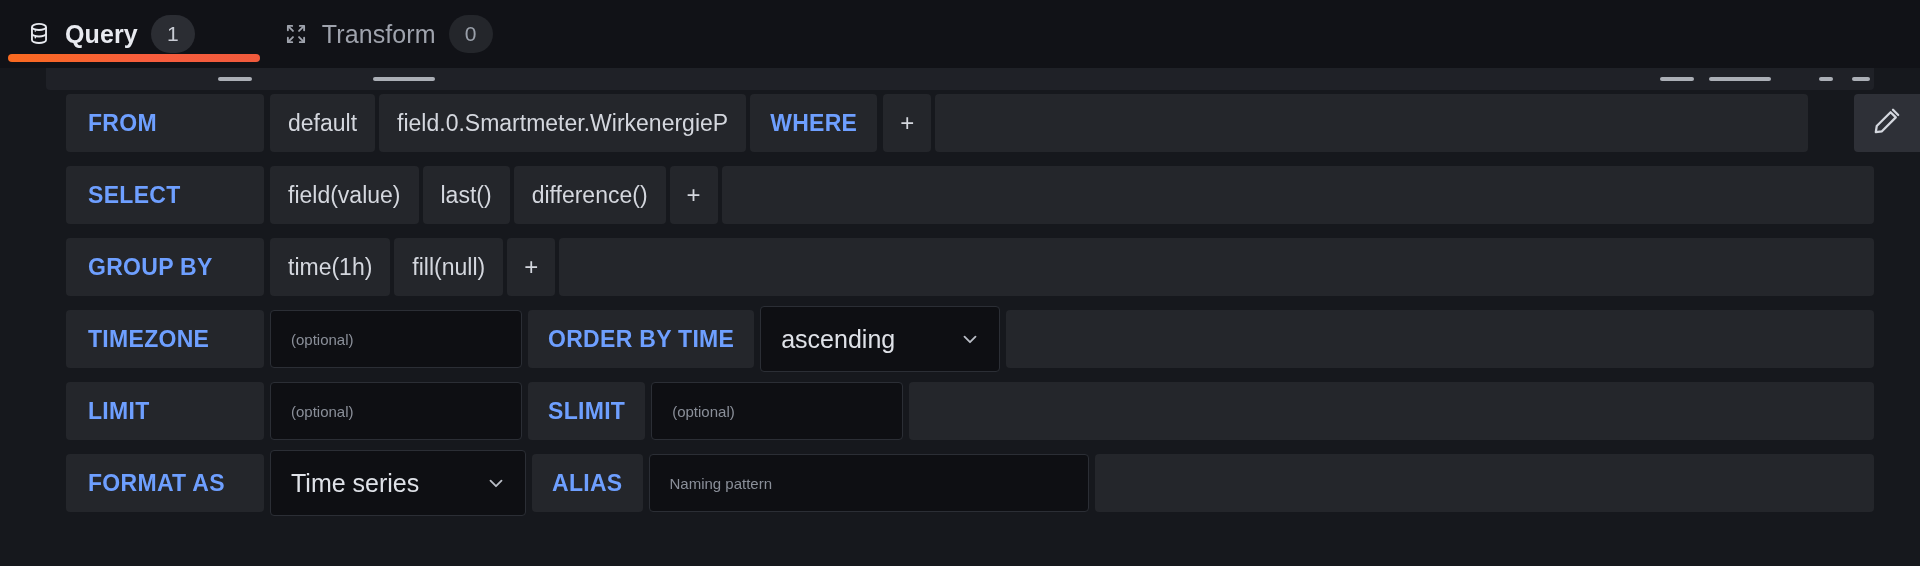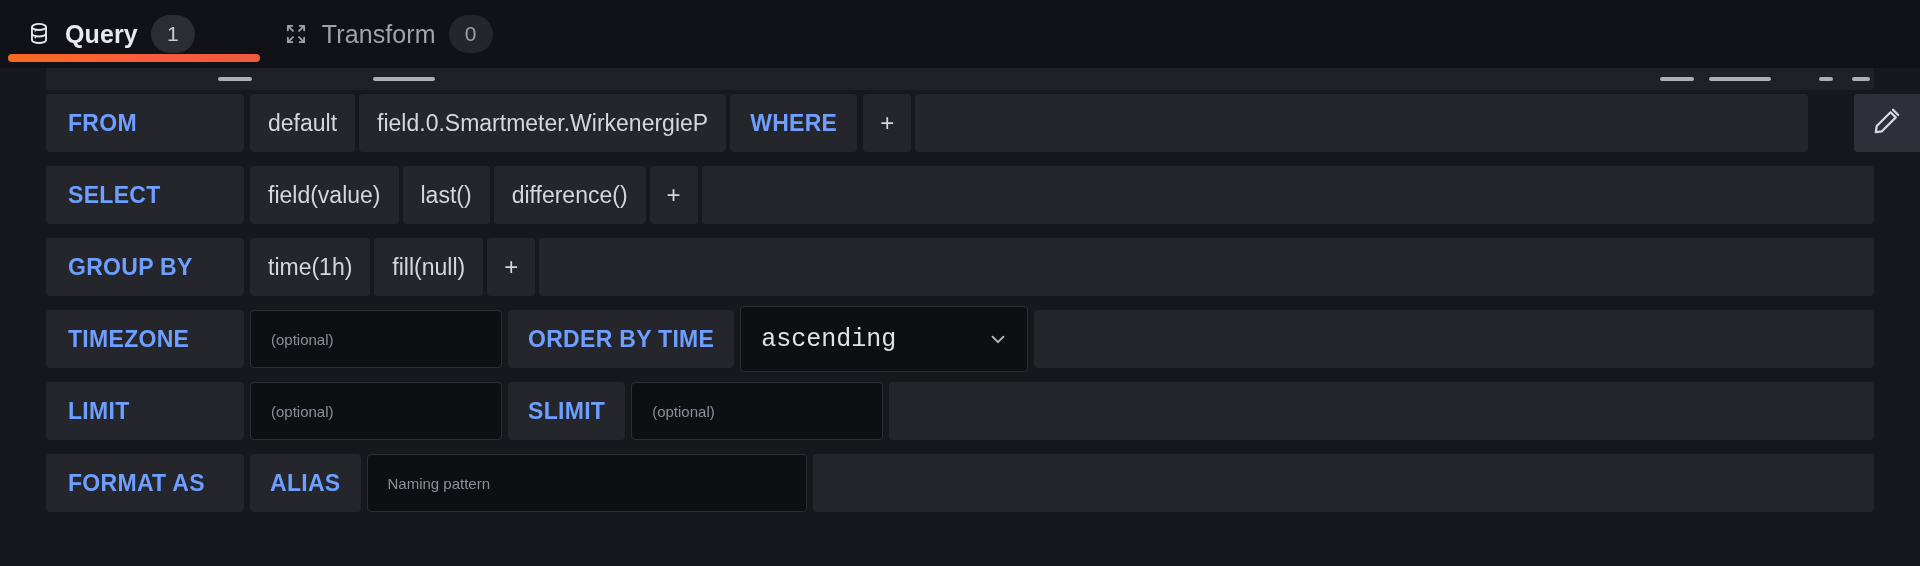--- a/index.html
+++ b/index.html
@@ -86,21 +86,21 @@
   .rows {
     position: absolute;
     left: 0; top: 26px;
     width: 1920px;
   }
   .row {
     display: flex;
     align-items: flex-start;
     height: 58px;
     margin-bottom: 14px;
-    padding-left: 46px;
+    padding-left: 66px;
   }
 
   
   .seg {
     height: 58px;
     background: #24262b;
     border-radius: 4px;
     display: flex;
     align-items: center;
     justify-content: center;
@@ -250,41 +250,49 @@
       <div class="seg">time(1h)</div>
       <div class="seg">fill(null)</div>
       <div class="seg plus">+</div>
       <div class="seg filler"></div>
     </div>
 
     <div class="row">
       <div class="seg key">TIMEZONE</div>
       <div class="inp" style="width:252px;">(optional)</div>
       <div class="seg key narrow">ORDER BY TIME</div>
-      <div class="sel" style="width:288px;font-family:Liberation Mono, monospace;">
+      <div class="sel" style="width:240px;">
         <span>ascending</span>
         <span class="chev">
           <svg width="22" height="22" viewBox="0 0 24 24" fill="none" stroke="#b9bdc6" stroke-width="2" stroke-linecap="round" stroke-linejoin="round">
             <path d="M6 9.5l6 6 6-6"></path>
           </svg>
         </span>
       </div>
       <div class="seg filler"></div>
     </div>
 
     <div class="row">
       <div class="seg key">LIMIT</div>
       <div class="inp" style="width:252px;">(optional)</div>
       <div class="seg key narrow">SLIMIT</div>
       <div class="inp" style="width:252px;">(optional)</div>
       <div class="seg filler"></div>
     </div>
 
     <div class="row">
       <div class="seg key">FORMAT AS</div>
+      <div class="sel" style="width:256px;">
+        <span>Time series</span>
+        <span class="chev">
+          <svg width="22" height="22" viewBox="0 0 24 24" fill="none" stroke="#b9bdc6" stroke-width="2" stroke-linecap="round" stroke-linejoin="round">
+            <path d="M6 9.5l6 6 6-6"></path>
+          </svg>
+        </span>
+      </div>
       <div class="seg key narrow">ALIAS</div>
       <div class="inp" style="width:440px;">Naming pattern</div>
       <div class="seg filler"></div>
     </div>
 
   </div>
 
   <div class="edit-btn">
     <span>
       <svg width="32" height="32" viewBox="0 0 24 24" fill="none" stroke="#d4d7de" stroke-width="1.7" stroke-linecap="round" stroke-linejoin="round">

